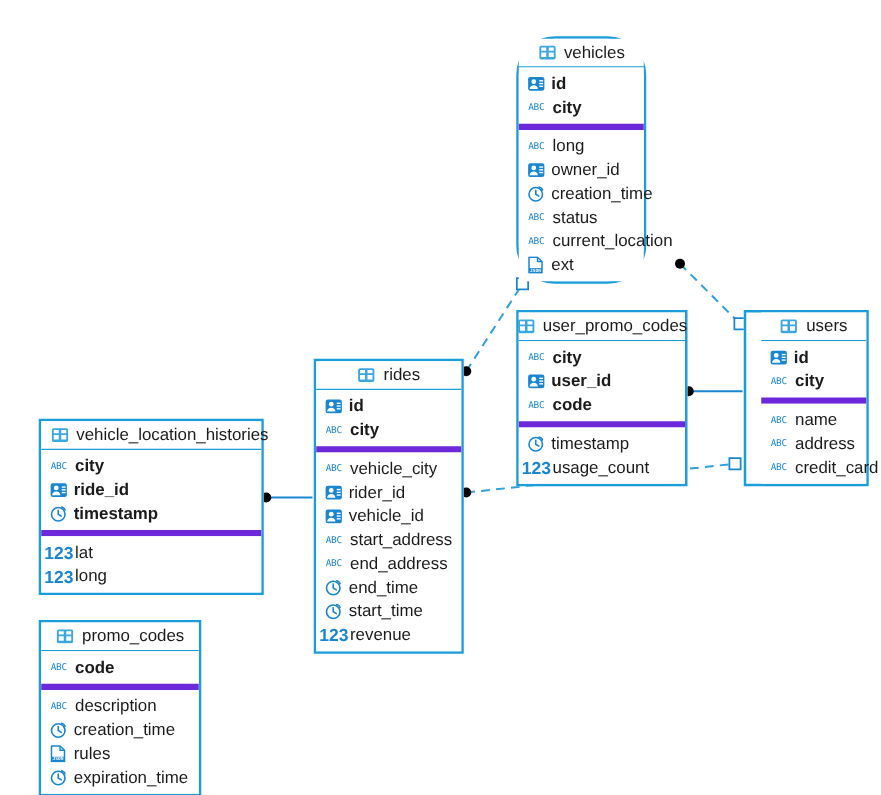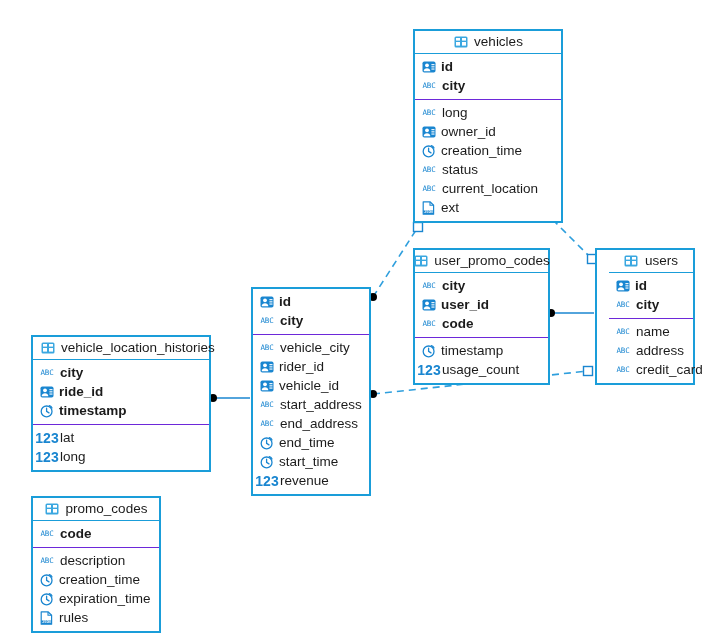--- a/index.html
+++ b/index.html
@@ -54,21 +54,21 @@
   }
   .table-header.center { justify-content: center; }
   .table-header.left { justify-content: flex-start; }
 
   .section {
     box-sizing: border-box;
     padding: 3px 0 4px 0;
     background: #ffffff;
   }
   .section.keys {
-    border-bottom: 1px solid #6d28d9;
+    border-bottom: 5px solid #6d28d9;
   }
 
   .field {
     display: flex;
     align-items: center;
     gap: 5px;
     padding: 0 6px;
     height: 19px;
     font-size: 13.5px;
     color: #1b1b1b;
@@ -149,21 +149,21 @@
         <circle cx="373" cy="394" r="4" class="dot"></circle>
         <rect x="583.5" y="366.5" width="9" height="9" class="sq-open"></rect>
       </g>
       <g>
         <path d="M 213 398 L 250 398" class="edge-solid"></path>
         <circle cx="213" cy="398" r="4" class="dot"></circle>
       </g>
     </svg>
 
   <div id="tables-layer">
-      <div class="table-box" style="left: 413px; top: 29px; width: 150px;">
+      <div class="table-box" style="left: 413px; top: 29px; width: 104px; border-radius: 31px;">
         <div class="table-header center">
           <span class="ico">
             <svg width="14" height="12" viewBox="0 0 14 12">
               <rect x="0.5" y="0.5" width="13" height="11" rx="1.5" fill="#3aa7e0"></rect>
               <rect x="2" y="2" width="4" height="2.6" fill="#ffffff"></rect>
               <rect x="8" y="2" width="4" height="2.6" fill="#ffffff"></rect>
               <rect x="2" y="6" width="4" height="3.6" fill="#ffffff"></rect>
               <rect x="8" y="6" width="4" height="3.6" fill="#ffffff"></rect>
             </svg>
           </span>
@@ -331,20 +331,32 @@
             <span class="ico ico-abc">ABC</span>
             <span>address</span>
           </div>
           <div class="field">
             <span class="ico ico-abc">ABC</span>
             <span>credit_card</span>
           </div>
         </div>
       </div>
       <div class="table-box" style="left: 251px; top: 287px; width: 120px;">
+        <div class="table-header center">
+          <span class="ico">
+            <svg width="14" height="12" viewBox="0 0 14 12">
+              <rect x="0.5" y="0.5" width="13" height="11" rx="1.5" fill="#3aa7e0"></rect>
+              <rect x="2" y="2" width="4" height="2.6" fill="#ffffff"></rect>
+              <rect x="8" y="2" width="4" height="2.6" fill="#ffffff"></rect>
+              <rect x="2" y="6" width="4" height="3.6" fill="#ffffff"></rect>
+              <rect x="8" y="6" width="4" height="3.6" fill="#ffffff"></rect>
+            </svg>
+          </span>
+          <span>rides</span>
+        </div>
         <div class="section keys">
           <div class="field key">
             <span class="ico">
               <svg width="14" height="12" viewBox="0 0 14 12">
                 <rect x="0.5" y="0.5" width="13" height="11" rx="1.8" fill="#1a86d0"></rect>
                 <circle cx="5" cy="4.3" r="1.9" fill="#ffffff"></circle>
                 <path d="M1.7 10.2c0-1.9 1.5-3 3.3-3s3.3 1.1 3.3 3z" fill="#ffffff"></path>
                 <rect x="9.4" y="3.1" width="3.1" height="1.1" fill="#ffffff"></rect>
                 <rect x="9.4" y="5.3" width="3.1" height="1.1" fill="#ffffff"></rect>
                 <rect x="9.4" y="7.5" width="3.1" height="1.1" fill="#ffffff"></rect>
@@ -504,36 +516,36 @@
               <svg width="14" height="14" viewBox="0 0 14 14">
                 <circle cx="6.6" cy="7.4" r="5.4" fill="#ffffff" stroke="#1a86d0" stroke-width="1.3"></circle>
                 <path d="M6.6 4.2 L6.6 7.4 L9 8.9" stroke="#1a86d0" stroke-width="1.3" fill="none" stroke-linecap="round"></path>
                 <path d="M9.4 1.6 a3.6 3.6 0 0 1 2.6 2.3" stroke="#1a86d0" stroke-width="1.3" fill="none" stroke-linecap="round"></path>
               </svg>
             </span>
             <span>creation_time</span>
           </div>
           <div class="field">
             <span class="ico">
-              <svg width="14" height="14" viewBox="0 0 14 14">
-                <circle cx="6.6" cy="7.4" r="5.4" fill="#ffffff" stroke="#1a86d0" stroke-width="1.3"></circle>
-                <path d="M6.6 4.2 L6.6 7.4 L9 8.9" stroke="#1a86d0" stroke-width="1.3" fill="none" stroke-linecap="round"></path>
-                <path d="M9.4 1.6 a3.6 3.6 0 0 1 2.6 2.3" stroke="#1a86d0" stroke-width="1.3" fill="none" stroke-linecap="round"></path>
-              </svg>
-            </span>
-            <span>expiration_time</span>
-          </div>
-          <div class="field">
-            <span class="ico">
               <svg width="13" height="14" viewBox="0 0 13 14">
                 <path d="M1.2 0.8 H8 L11.6 4.2 V13.2 H1.2 Z" fill="#ffffff" stroke="#1a86d0" stroke-width="1.2" stroke-linejoin="round"></path>
                 <path d="M8 0.9 V4.2 H11.5" fill="none" stroke="#1a86d0" stroke-width="1.1"></path>
                 <rect x="1.3" y="9.4" width="10.2" height="3.8" fill="#1a86d0"></rect>
                 <text x="6.4" y="12.4" font-family="DejaVu Sans Mono, monospace" font-size="3.6" font-weight="bold" fill="#ffffff" text-anchor="middle">JSON</text>
               </svg>
             </span>
             <span>rules</span>
           </div>
+          <div class="field">
+            <span class="ico">
+              <svg width="14" height="14" viewBox="0 0 14 14">
+                <circle cx="6.6" cy="7.4" r="5.4" fill="#ffffff" stroke="#1a86d0" stroke-width="1.3"></circle>
+                <path d="M6.6 4.2 L6.6 7.4 L9 8.9" stroke="#1a86d0" stroke-width="1.3" fill="none" stroke-linecap="round"></path>
+                <path d="M9.4 1.6 a3.6 3.6 0 0 1 2.6 2.3" stroke="#1a86d0" stroke-width="1.3" fill="none" stroke-linecap="round"></path>
+              </svg>
+            </span>
+            <span>expiration_time</span>
+          </div>
         </div>
       </div>
     </div>
 
 </div>
 
 </body></html>

